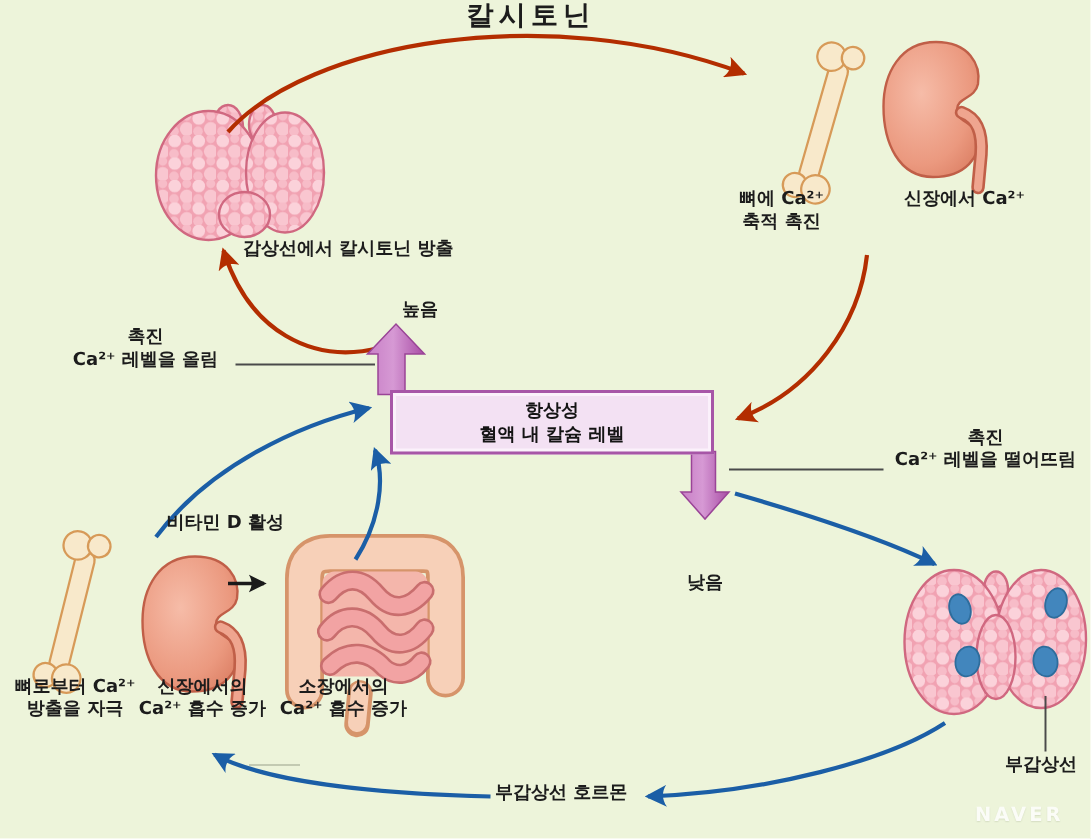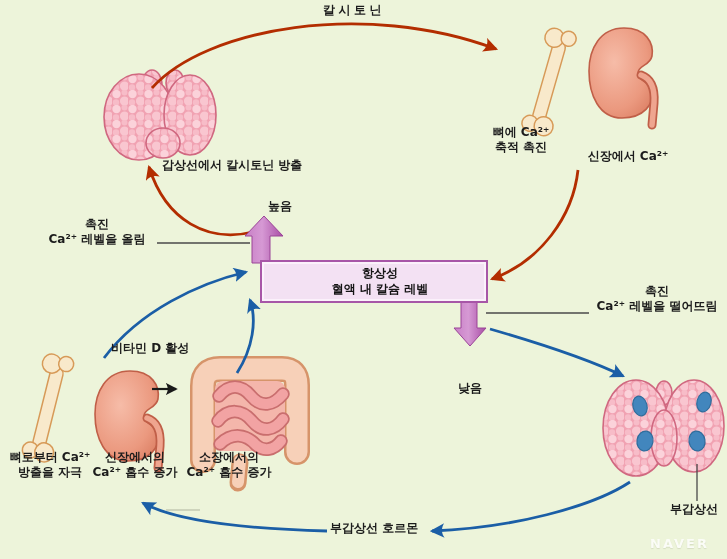--- a/index.html
+++ b/index.html
@@ -7,26 +7,26 @@
     position:relative;width:727px;height:559px;overflow:hidden;
     background:#edf4da;
     font-family:"DejaVu Sans", sans-serif;
   }
   .layer{position:absolute;left:0;top:0;}
   .label{
     position:absolute;font-size:12px;font-weight:bold;color:#1c1c1c;
     text-align:center;line-height:15px;
   }
   .nowrap{white-space:nowrap;}
-  .title-label{font-size:12px;letter-spacing:3.5px;}
+  .title-label{font-size:18px;letter-spacing:3.5px;font-family:Liberation Serif, serif;}
   .hbox{
     position:absolute;left:260px;top:260px;width:212px;height:36px;
     background:#f3e1f3;border:2px solid #a756a7;
     box-shadow:inset 0 0 0 2px #fbf1fb;
-    padding-top:3px;text-align:center;padding-left:12px;
+    padding-top:3px;text-align:center;
   }
   .hbox .bl{font-size:12px;font-weight:bold;color:#141414;line-height:16px;}
   .wm{
     position:absolute;left:650px;top:536px;font-size:13px;font-weight:bold;
     letter-spacing:2px;color:#ffffff;opacity:.8;
     text-shadow:0 1px 1px rgba(120,130,100,.25);
   }
 </style>
 </head>
 <body>
@@ -158,21 +158,21 @@
 
   <div class="label title-label" style="left:280px;top:3px;width:148px;">칼시토닌</div>
 
   <div class="label nowrap" style="left:162px;top:158px;">갑상선에서 칼시토닌 방출</div>
 
   <div class="label" style="left:468px;top:125px;width:106px;">
     <div>뼈에 Ca²⁺</div>
     <div>축적 촉진</div>
   </div>
 
-  <div class="label" style="left:572px;top:125px;width:112px;margin-top:24px;">
+  <div class="label" style="left:587px;top:125px;width:112px;">
     <div>신장에서 Ca²⁺</div>
   </div>
 
   <div class="label" style="left:256px;top:199px;width:48px;">높음</div>
 
   <div class="label" style="left:36px;top:217px;width:122px;">
     <div>촉진</div>
     <div>Ca²⁺ 레벨을 올림</div>
   </div>
 

